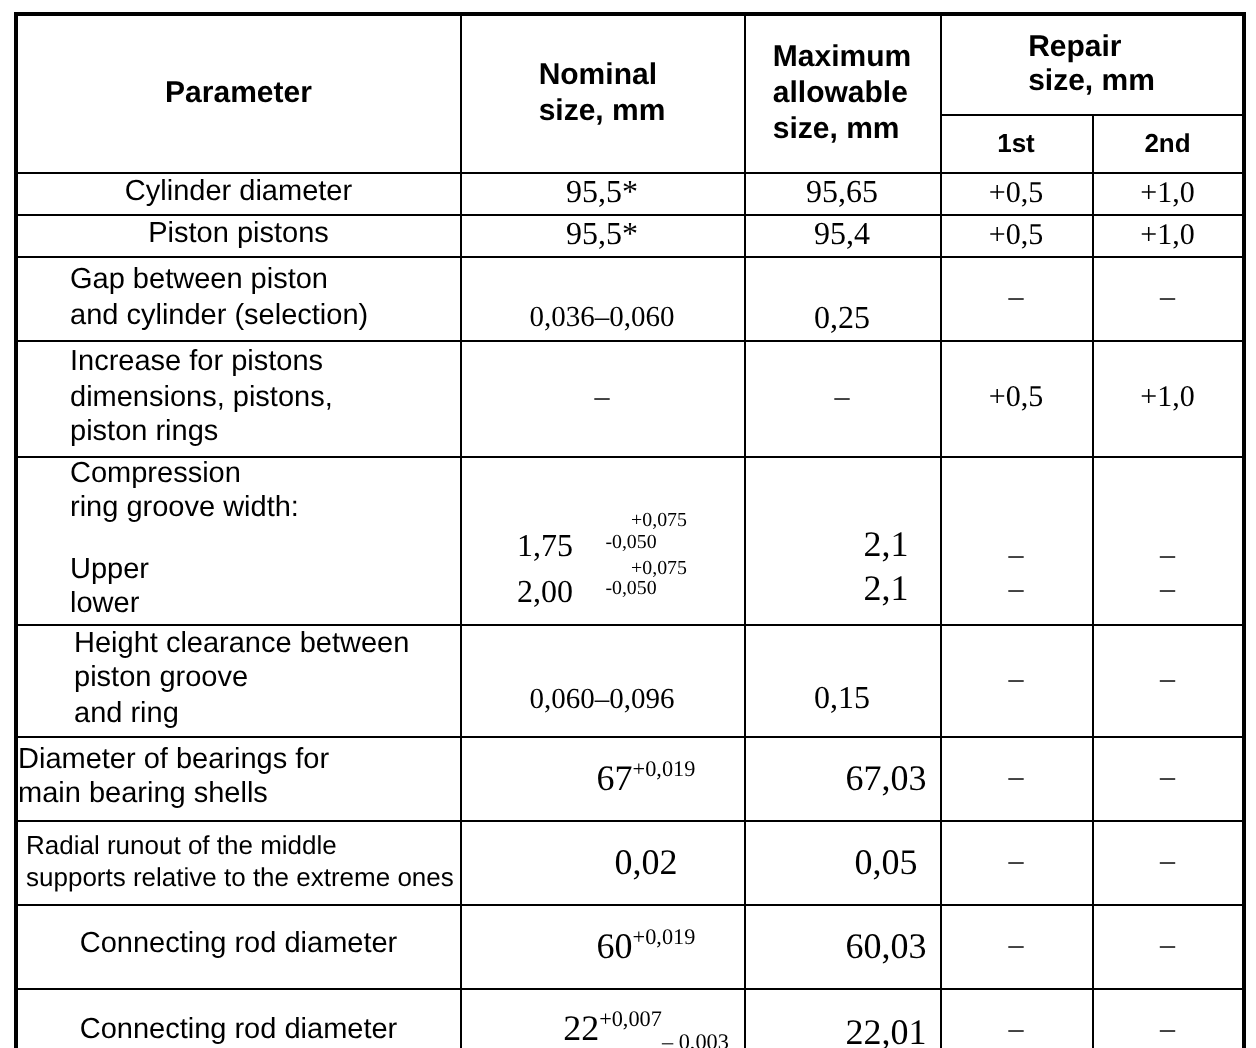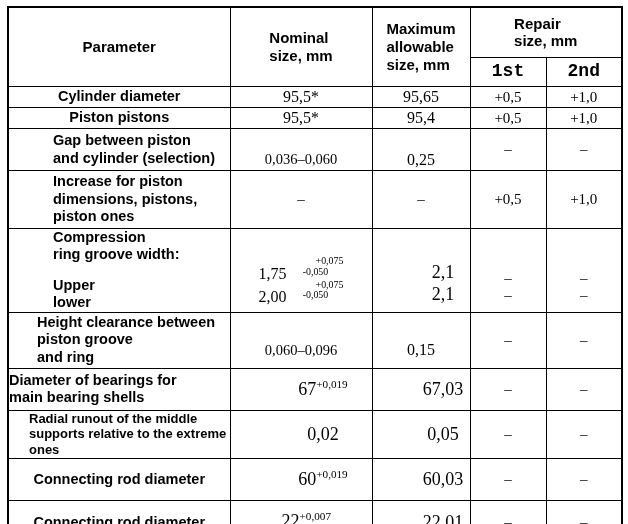--- a/index.html
+++ b/index.html
@@ -49,32 +49,32 @@
     text-align: center;
   }
   .hd-inner {
     display: inline-block;
     text-align: left;
   }
   .hd-center { text-align: center; display: block; }
   th.h-param { height: 78px; }
   th.h-nom, th.h-max { height: 78px; }
   th.h-repair { height: 48px; border-bottom: 1px solid #000; margin-top: 29px; }
-  th.h-sub { height: 28px; font-size: 18px; font-family: Liberation Mono, monospace; }
+  th.h-sub { height: 28px; font-size: 13px; }
 
   
   td.param {
-    font-weight: bold;
+    font-weight: normal;
     font-size: 14.5px;
     line-height: 1.2;
     padding: 3px 4px 3px 10px;
     margin-top: 28px;
   }
-  td.param.indent { padding-left: 44px; }
-  td.param.tight { font-size: 13px; padding-left: 20px; line-height: 1.22; }
+  td.param.indent { padding-left: 26px; }
+  td.param.tight { font-size: 13px; padding-left: 4px; line-height: 1.22; }
   td.param.center-label { text-align: center; }
 
   td.val {
     text-align: center;
     font-family: "Liberation Serif", serif;
     font-size: 16px;
     line-height: 1.25;
   }
   td.val.small { font-size: 14.5px; }
   td.val.big { font-size: 18px; padding-left: 44px; }
@@ -170,23 +170,23 @@
           <span>and cylinder (selection)</span>
         </td>
         <td class="val small topalign">0,036–0,060</td>
         <td class="val topalign">0,25</td>
         <td class="dash topalign">–</td>
         <td class="dash topalign">–</td>
       </tr>
 
       <tr style="height:58px">
         <td class="param indent">
-          <span>Increase for piston</span><br>
+          <span>Increase for pistons</span><br>
           <span>dimensions, pistons,</span><br>
-          <span>piston ones</span>
+          <span>piston rings</span>
         </td>
         <td class="dash topalign">–</td>
         <td class="dash topalign">–</td>
         <td class="dash topalign">+0,5</td>
         <td class="dash topalign">+1,0</td>
       </tr>
 
       <tr style="height:76px">
         <td class="param indent">
           <span>Compression</span><br>

